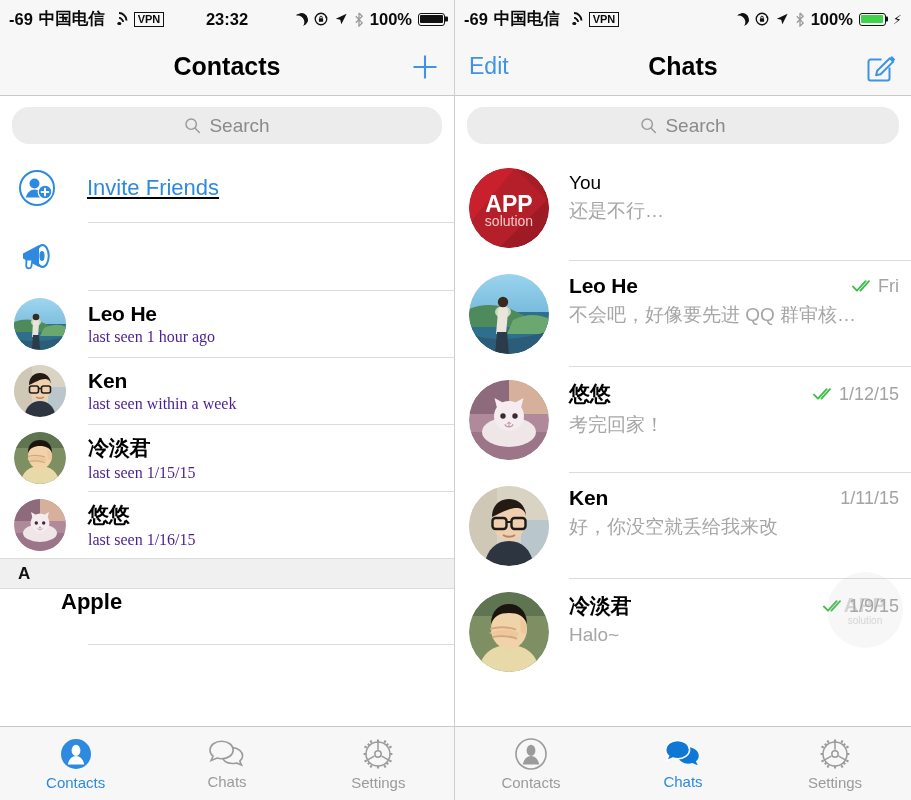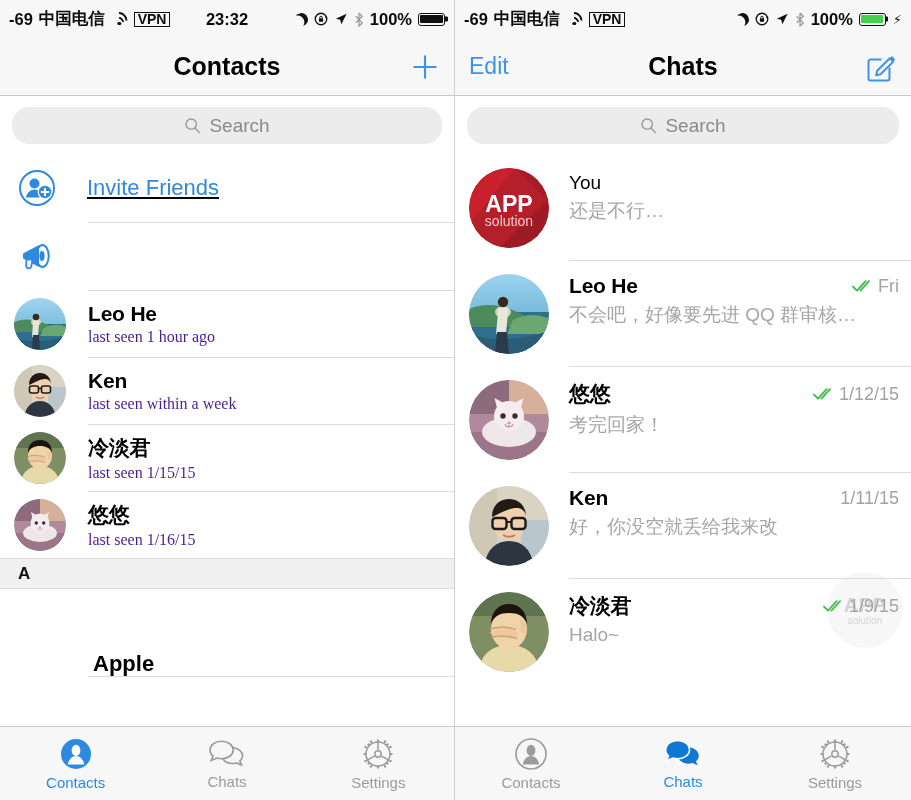--- a/index.html
+++ b/index.html
@@ -45,21 +45,21 @@
     border-color: #111 transparent transparent transparent;
     transform: translateX(-50%) rotate(45deg);
   }
   .wifi-icon i.a { width: 17px; height: 17px; margin-bottom: -3px; }
   .wifi-icon i.b { width: 10px; height: 10px; margin-bottom: -1px; }
   .wifi-icon i.dot {
     width: 3.4px; height: 3.4px; background: #111; border: 0;
     border-radius: 50%; margin-bottom: 0.5px; transform: translateX(-50%);
   }
   .vpn-badge {
-    border: 1.6px solid #111; font-size: 14px; font-weight: bold;
+    border: 1.6px solid #111; font-size: 11px; font-weight: bold;
     padding: 0px 3px; letter-spacing: -0.2px; line-height: 13px;
   }
   .moon-icon {
     width: 13px; height: 13px; border-radius: 50%;
     box-shadow: inset -4.2px 1.6px 0 0 #111;
     transform: rotate(-14deg);
   }
   .lock-icon { width: 14px; height: 14px; }
   .loc-icon  { width: 14px; height: 14px; }
   .bt-icon   { width: 10px; height: 15px; }
@@ -142,22 +142,22 @@
   .contact-sub { font-size: 16px; color: #4c1d95; font-family: Liberation Serif, serif; }
 
   
   .section-head {
     height: 31px; background: #f0f0f0;
     border-top: 1px solid #dcdcdc; border-bottom: 1px solid #dcdcdc;
     display: flex; align-items: center; padding-left: 18px;
     font-size: 17px; font-weight: bold; color: #111;
   }
   .plain-row {
-    height: 88px; display: flex; align-items: flex-end;
-    padding-left: 93px; background: #fff; position: relative;
+    height: 56px; display: flex; align-items: flex-start;
+    padding-left: 61px; background: #fff; position: relative;
   }
   .plain-row::after {
     content: ""; position: absolute; left: 88px; right: 0; bottom: 0;
     height: 1px; background: #dcdcdc;
   }
   .plain-name { font-size: 22px; font-weight: bold; color: #000; }
 
   
   .chat-row {
     min-height: 106px; display: flex; padding: 0 12px 0 14px;

